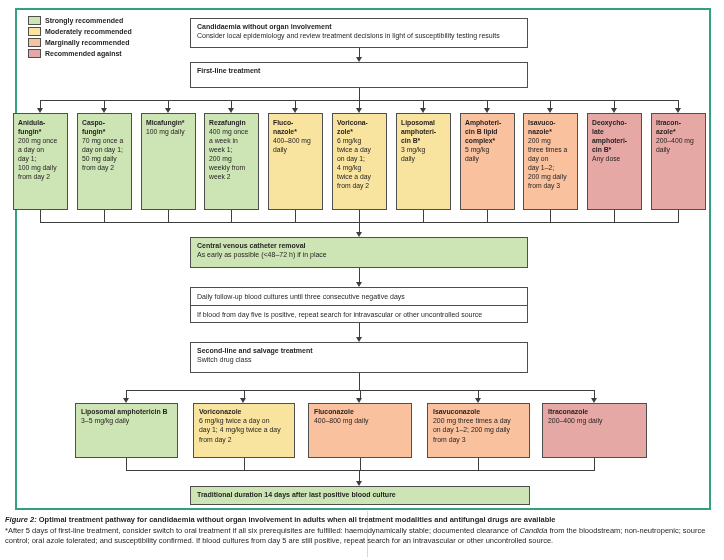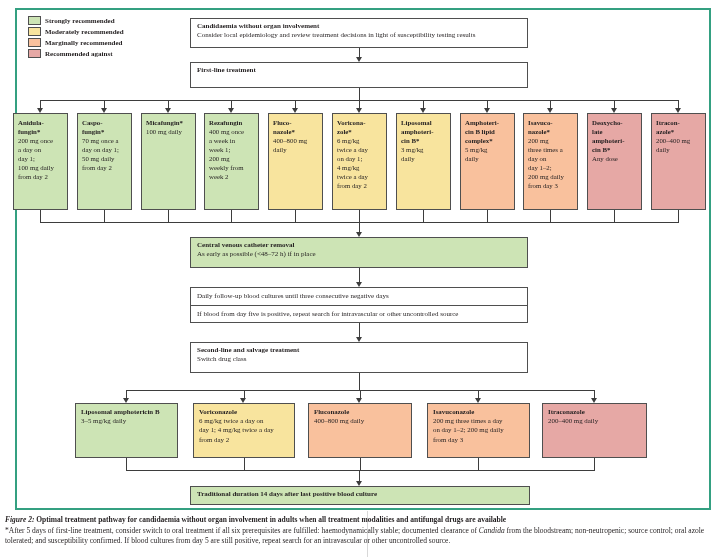--- a/index.html
+++ b/index.html
@@ -1,17 +1,17 @@
 <!DOCTYPE html>
 <html><head>
 <meta charset="utf-8">
 <style>
   html,body{margin:0;padding:0;background:#ffffff;}
   .page{position:relative;width:724px;height:560px;background:#ffffff;overflow:hidden;
-        font-family:Liberation Serif, serif;color:#231f20;}
+        font-family:Liberation Sans, sans-serif;color:#231f20;}
   .frame{position:absolute;left:15px;top:8px;width:692px;height:498px;
          border:2px solid #34a081;background:#ffffff;}
   
   .legend{position:absolute;left:28px;top:15px;}
   .legend-item{display:flex;align-items:center;height:11px;}
   .swatch{width:11px;height:7px;border:1px solid #4f4f4f;margin-right:4px;flex:0 0 auto;}
   .legend-label{font-size:7px;font-weight:bold;line-height:10px;}
   
   .fbox{position:absolute;border:1px solid #4f4f4f;background:#ffffff;box-sizing:border-box;
         font-size:7px;line-height:1.3;padding:3px 6px;}

